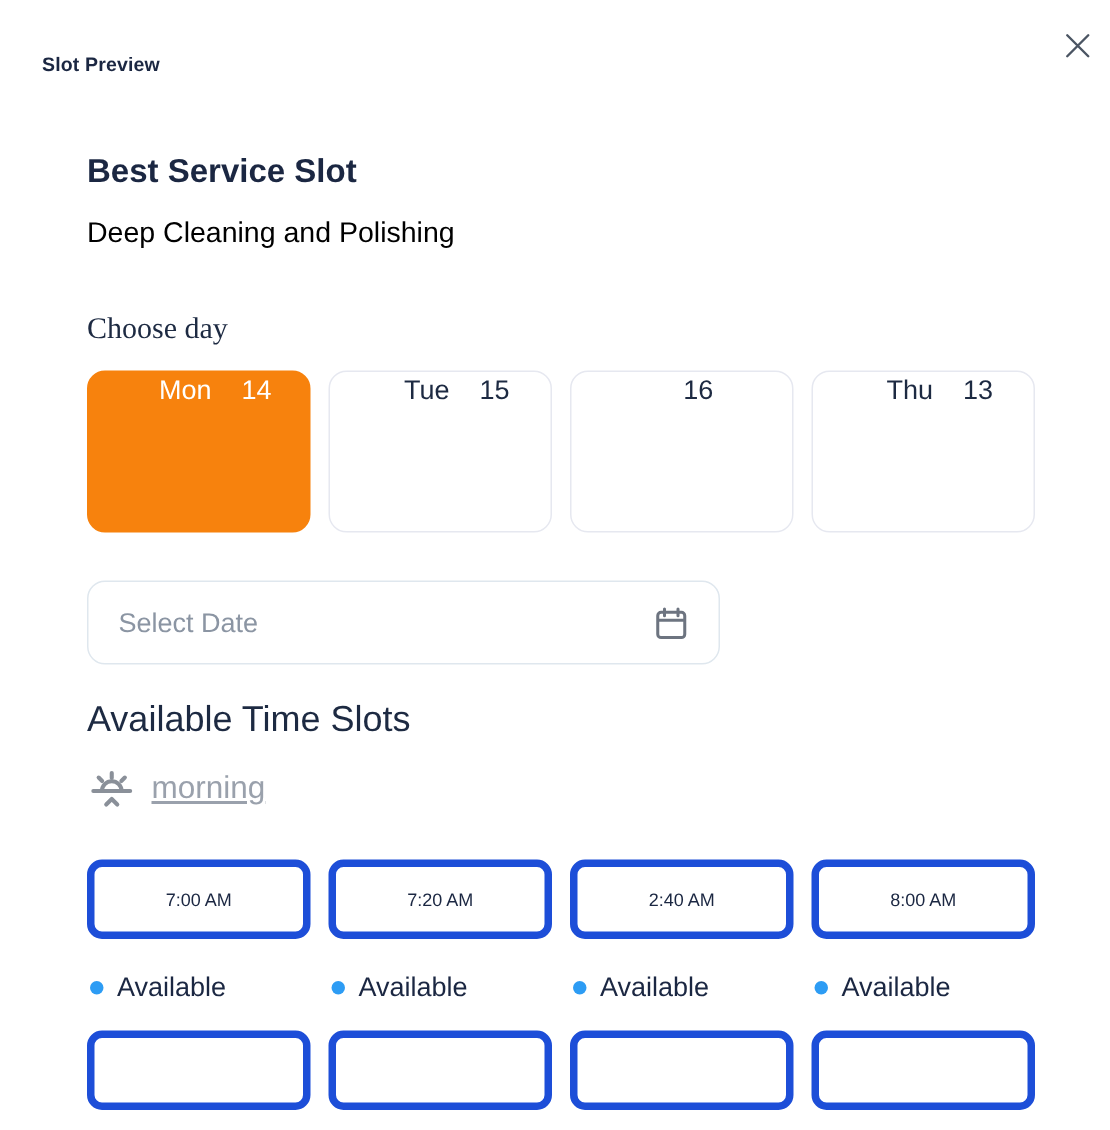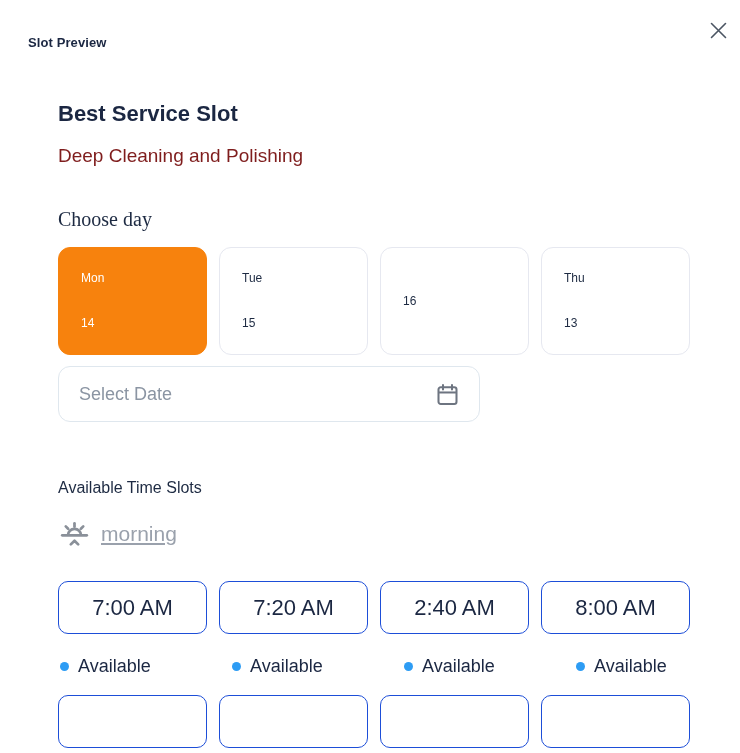--- a/index.html
+++ b/index.html
@@ -37,81 +37,81 @@
     margin-top: 44px;
     font-size: 22px;
     font-weight: 700;
     line-height: 27px;
     color: #1b2742;
   }
   .service-desc {
     margin-top: 16px;
     font-size: 19px;
     line-height: 26px;
-    color: #7f1d1d;
+    color: #000000;
   }
   .choose-day-label {
     margin-top: 38px;
     font-size: 20px;
     line-height: 25px;
     color: #1d2a42;
     font-family: Liberation Serif, serif;
   }
   .day-grid {
     margin-top: 15px;
     display: grid;
     grid-template-columns: repeat(4, 149px);
     column-gap: 12px;
   }
   .day-card {
     height: 108px;
     border: 1px solid #e6e8f0;
     border-radius: 12px;
     background: #ffffff;
     display: flex;
-    flex-direction: column;
+    flex-direction: row;
     justify-content: center;
     padding-left: 22px;
     gap: 20px;
-    font-size: 12px;
+    font-size: 18px;
     line-height: 25px;
     color: #1d2a42;
     cursor: pointer;
     text-align: left;
     font-family: "Liberation Sans", sans-serif;
   }
   .day-card.selected {
     background: #F7820D;
     border-color: #F7820D;
     color: #ffffff;
   }
   .date-field {
-    margin-top: 11px;
+    margin-top: 32px;
     width: 422px;
     height: 56px;
     border: 1px solid #dfe7ee;
     border-radius: 12px;
     display: flex;
     align-items: center;
     padding: 0 18px 0 20px;
     background: #ffffff;
   }
   .date-input {
     flex: 1;
     border: none;
     outline: none;
     font-size: 18px;
     color: #1d2a42;
     background: transparent;
     font-family: "Liberation Sans", sans-serif;
   }
   .date-input::placeholder { color: #8b95a3; }
   .slots-heading {
-    margin-top: 53px;
-    font-size: 16px;
+    margin-top: 24px;
+    font-size: 24px;
     line-height: 25px;
     color: #1d2a42;
   }
   .period-row {
     margin-top: 17px;
     display: flex;
     align-items: center;
     gap: 10px;
     height: 34px;
   }
@@ -121,36 +121,36 @@
     text-decoration: underline;
   }
   .slots-grid {
     margin-top: 30px;
     display: grid;
     grid-template-columns: repeat(4, 149px);
     column-gap: 12px;
   }
   .slot-btn {
     height: 53px;
-    border: 1px solid #1d4ed8;
+    border: 5px solid #1d4ed8;
     border-radius: 10px;
     background: #ffffff;
-    font-size: 22px;
+    font-size: 12px;
     color: #1b2742;
     display: flex;
     align-items: center;
     justify-content: center;
     cursor: pointer;
     font-family: "Liberation Sans", sans-serif;
   }
   .avail-row {
     margin-top: 22px;
     display: grid;
     grid-template-columns: repeat(4, 149px);
-    column-gap: 23px;
+    column-gap: 12px;
   }
   .avail-item {
     display: flex;
     align-items: center;
     gap: 9px;
     font-size: 18px;
     color: #1b2742;
     padding-left: 2px;
   }
   .avail-dot {

